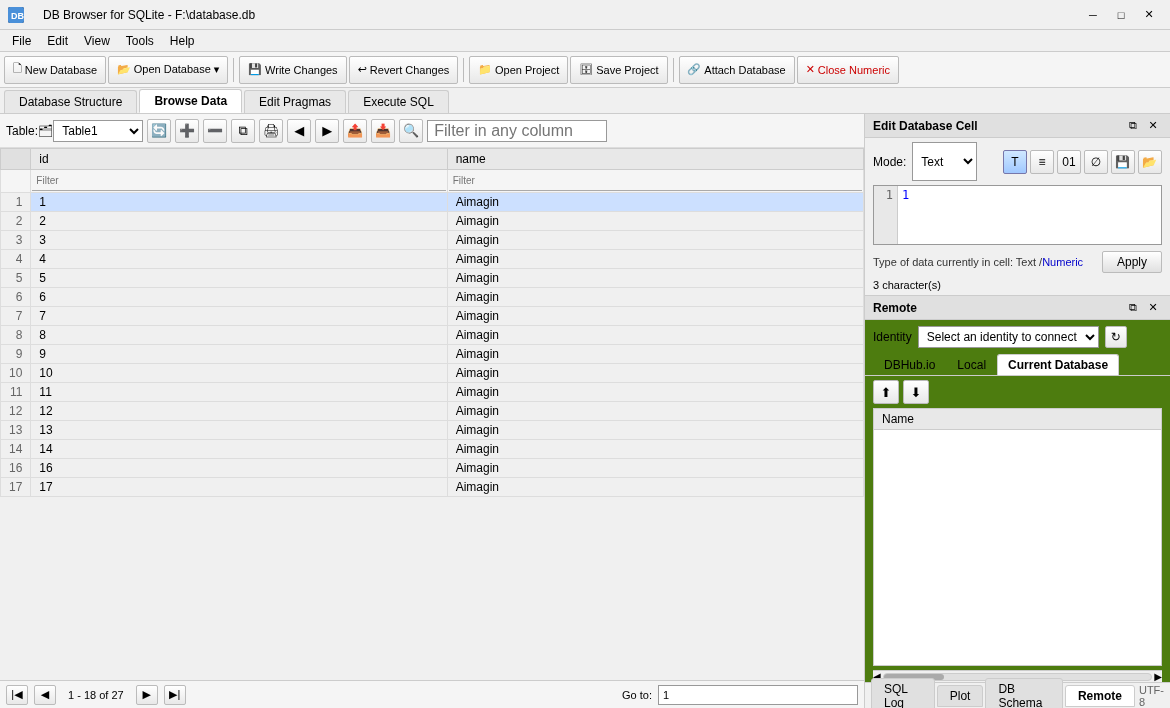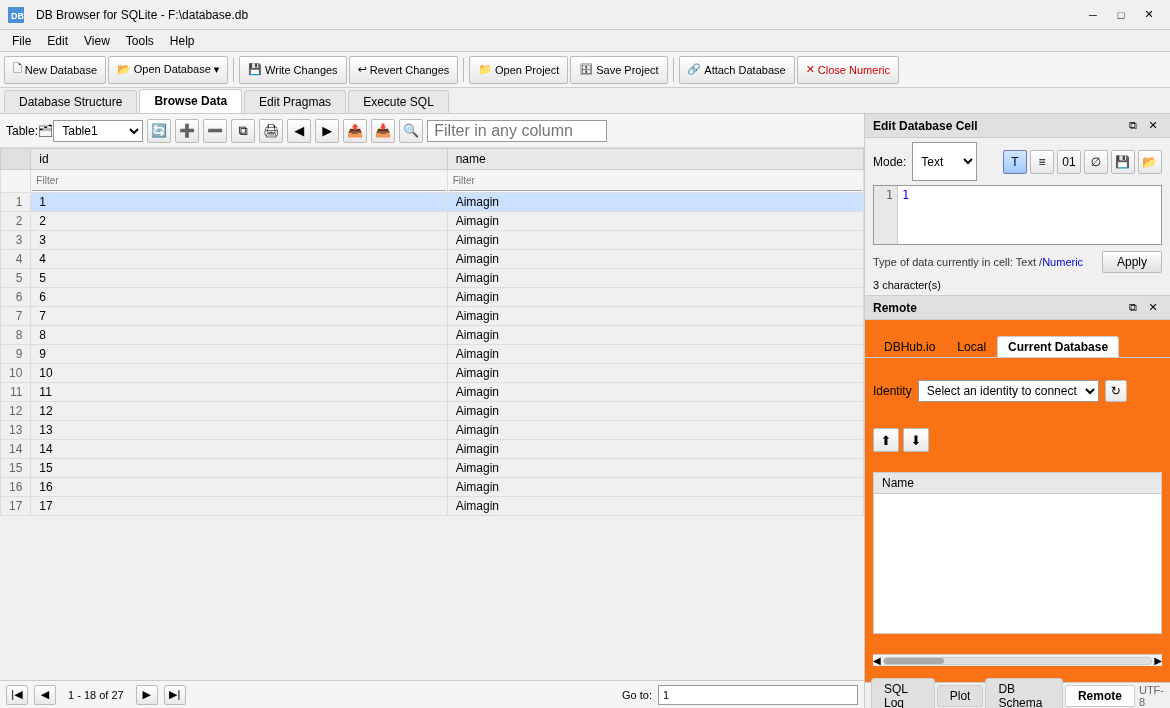--- a/index.html
+++ b/index.html
@@ -1,20 +1,20 @@
 <!DOCTYPE html>
 <html><head>
   <meta charset="utf-8">
   <style>
     * { box-sizing: border-box; margin: 0; padding: 0; }
     body { font-family: 'Segoe UI', Arial, sans-serif; font-size: 12px; background: #f0f0f0; color: #000; width: 1170px; height: 708px; overflow: hidden; }
 
     
     #title-bar { background: #f0f0f0; height: 30px; display: flex; align-items: center; padding: 0 8px; border-bottom: 1px solid #ccc; user-select: none; }
-    #title-bar .app-icon { width: 16px; height: 16px; margin-right: 12px; background: #0f172a; border-radius: 2px; display: flex; align-items: center; justify-content: center; font-size: 10px; color: white; font-weight: bold; }
+    #title-bar .app-icon { width: 16px; height: 16px; margin-right: 19px; background: #0f172a; border-radius: 2px; display: flex; align-items: center; justify-content: center; font-size: 10px; color: white; font-weight: bold; }
     #title-bar .title-text { flex: 1; font-size: 12px; }
     #title-bar .window-controls { display: flex; gap: 2px; }
     #title-bar .win-btn { width: 26px; height: 20px; border: none; background: transparent; cursor: pointer; font-size: 11px; display: flex; align-items: center; justify-content: center; }
 
     
     #menu-bar { background: #f0f0f0; height: 22px; display: flex; align-items: center; padding: 0 4px; border-bottom: 1px solid #ccc; }
     .menu-item { padding: 2px 8px; cursor: pointer; font-size: 12px; }
 
     
     #toolbar { background: #f5f5f5; height: 36px; display: flex; align-items: center; padding: 0 4px; border-bottom: 1px solid #ccc; gap: 2px; }
@@ -78,21 +78,21 @@
     .line-nums { background: #e8e8e8; border-right: 1px solid #ccc; padding: 2px 4px; color: #666; font-size: 12px; min-width: 24px; text-align: right; }
     .cell-content { padding: 2px 4px; flex: 1; color: #00f; }
 
     #cell-type-row { padding: 2px 8px 4px; font-size: 11px; color: #333; display: flex; align-items: center; justify-content: space-between; }
     #cell-type-row .type-text { display: flex; gap: 0; }
     #cell-type-row .type-text a { color: #0000cc; text-decoration: none; }
     #apply-btn { height: 22px; padding: 0 14px; border: 1px solid #bbb; background: linear-gradient(#fff, #e0e0e0); cursor: pointer; font-size: 12px; border-radius: 2px; }
     #char-count { padding: 2px 8px 4px; font-size: 11px; }
 
     
-    #remote-panel { flex: 1; background: #f97316; display: flex; flex-direction: column; gap: 16px; }
+    #remote-panel { flex: 1; background: #4d7c0f; display: flex; flex-direction: column; }
     #remote-header { height: 24px; background: #e0e0e0; border-bottom: 1px solid #ccc; display: flex; align-items: center; padding: 0 8px; font-size: 12px; font-weight: bold; }
     #remote-header .panel-controls { margin-left: auto; display: flex; gap: 2px; }
     #remote-header .panel-btn { width: 18px; height: 16px; border: none; background: transparent; cursor: pointer; font-size: 11px; display: flex; align-items: center; justify-content: center; }
 
     #identity-row { display: flex; align-items: center; padding: 6px 8px; gap: 6px; }
     #identity-row label { font-size: 12px; }
     #identity-select { height: 22px; font-size: 12px; border: 1px solid #999; background: white; padding: 0 4px; min-width: 160px; }
     .identity-refresh { width: 22px; height: 22px; border: 1px solid #bbb; background: linear-gradient(#fff, #e8e8e8); cursor: pointer; display: flex; align-items: center; justify-content: center; font-size: 12px; border-radius: 2px; }
 
     #remote-tabs { display: flex; border-bottom: 1px solid #ccc; padding: 0 8px; }
@@ -292,25 +292,20 @@
       <td class="row-num">13</td>
       <td>13</td>
       <td>Aimagin</td>
     </tr>
             <tr>
       <td class="row-num">14</td>
       <td>14</td>
       <td>Aimagin</td>
     </tr>
             <tr>
-      <td class="row-num">15</td>
-      <td>15</td>
-      <td>Aimagin</td>
-    </tr>
-            <tr>
       <td class="row-num">16</td>
       <td>16</td>
       <td>Aimagin</td>
     </tr>
             <tr>
       <td class="row-num">17</td>
       <td>17</td>
       <td>Aimagin</td>
     </tr>
           </tbody>
@@ -377,32 +372,32 @@
 
     <div id="remote-panel">
       <div id="remote-header">
         <span>Remote</span>
         <div class="panel-controls">
           <button class="panel-btn">⧉</button>
           <button class="panel-btn">✕</button>
         </div>
       </div>
 
-      <div id="remote-tabs">
-        <div class="remote-tab">DBHub.io</div>
-        <div class="remote-tab">Local</div>
-        <div class="remote-tab active">Current Database</div>
-      </div>
-
       <div id="identity-row">
         <label>Identity</label>
         <select id="identity-select">
           <option value="">Select an identity to connect</option>
         </select>
         <button class="identity-refresh">↻</button>
+      </div>
+
+      <div id="remote-tabs">
+        <div class="remote-tab">DBHub.io</div>
+        <div class="remote-tab">Local</div>
+        <div class="remote-tab active">Current Database</div>
       </div>
 
       <div id="remote-actions">
         <button class="remote-action-btn" title="Upload">⬆</button>
         <button class="remote-action-btn" title="Download">⬇</button>
       </div>
 
       <div id="remote-table-wrap">
         <table id="remote-table">
           <thead>

